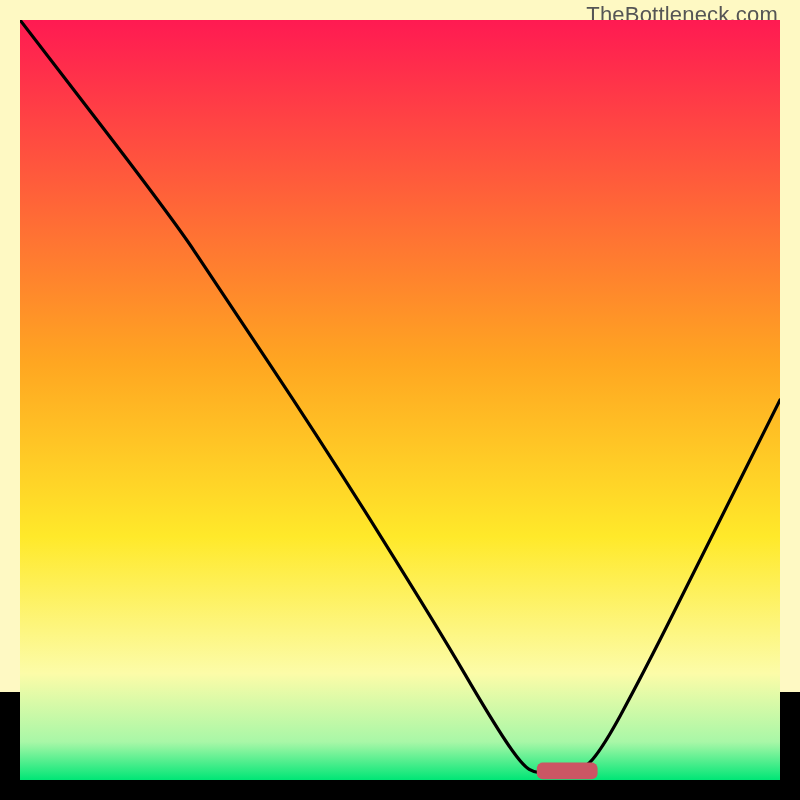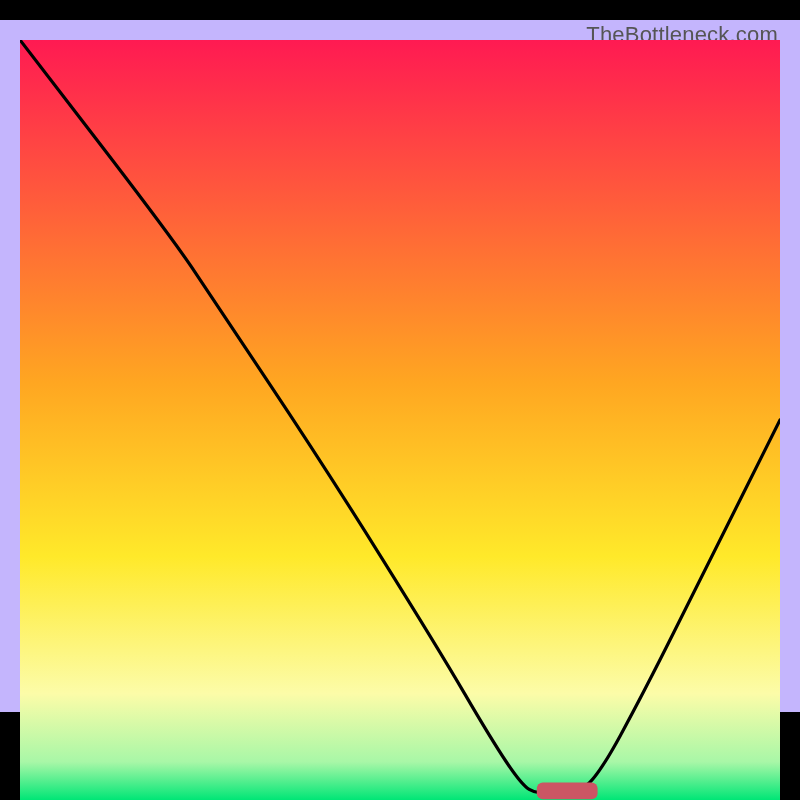--- a/index.html
+++ b/index.html
@@ -8,22 +8,21 @@
     width: 800px;
     height: 800px;
     background: #000;
     font-family: Arial, Helvetica, sans-serif;
     overflow: hidden;
   }
   .frame {
     position: relative;
     width: 800px;
     height: 692px;
-    background: #c4b5fd;
-    margin-top: 20px;
+    background: #fef9c3;
   }
   .plot {
     position: absolute;
     left: 20px;
     top: 20px;
     width: 760px;
     height: 760px;
   }
   .watermark {
     position: absolute;

